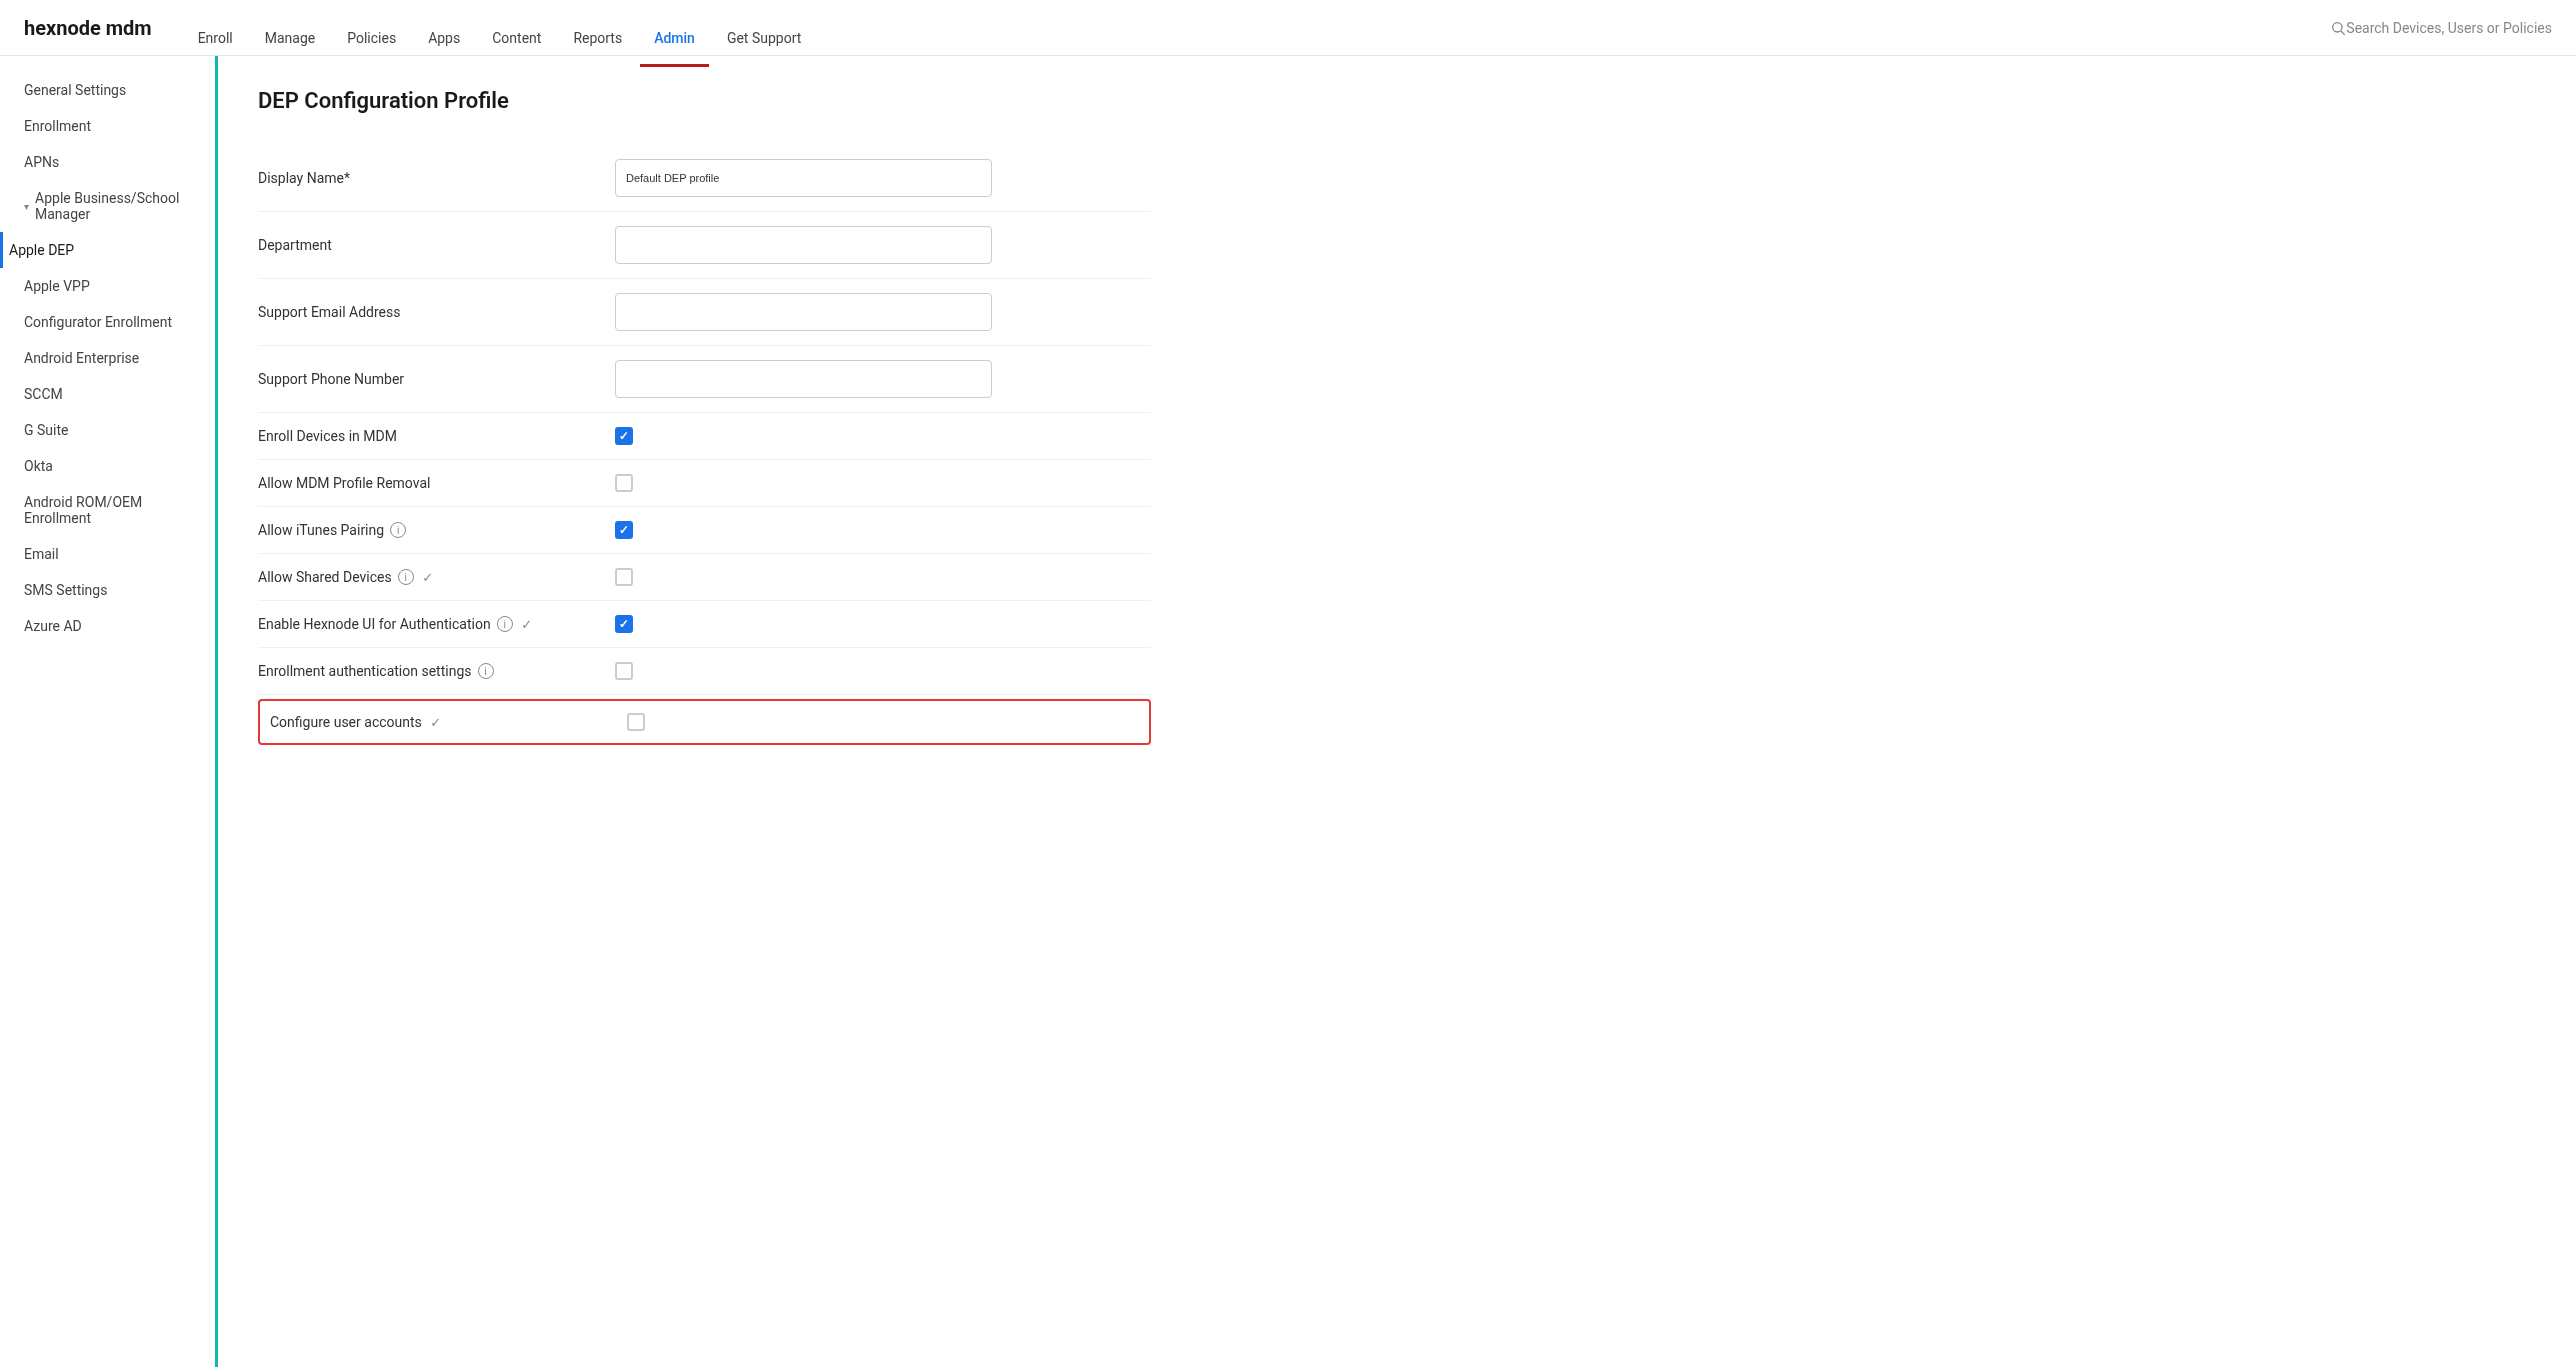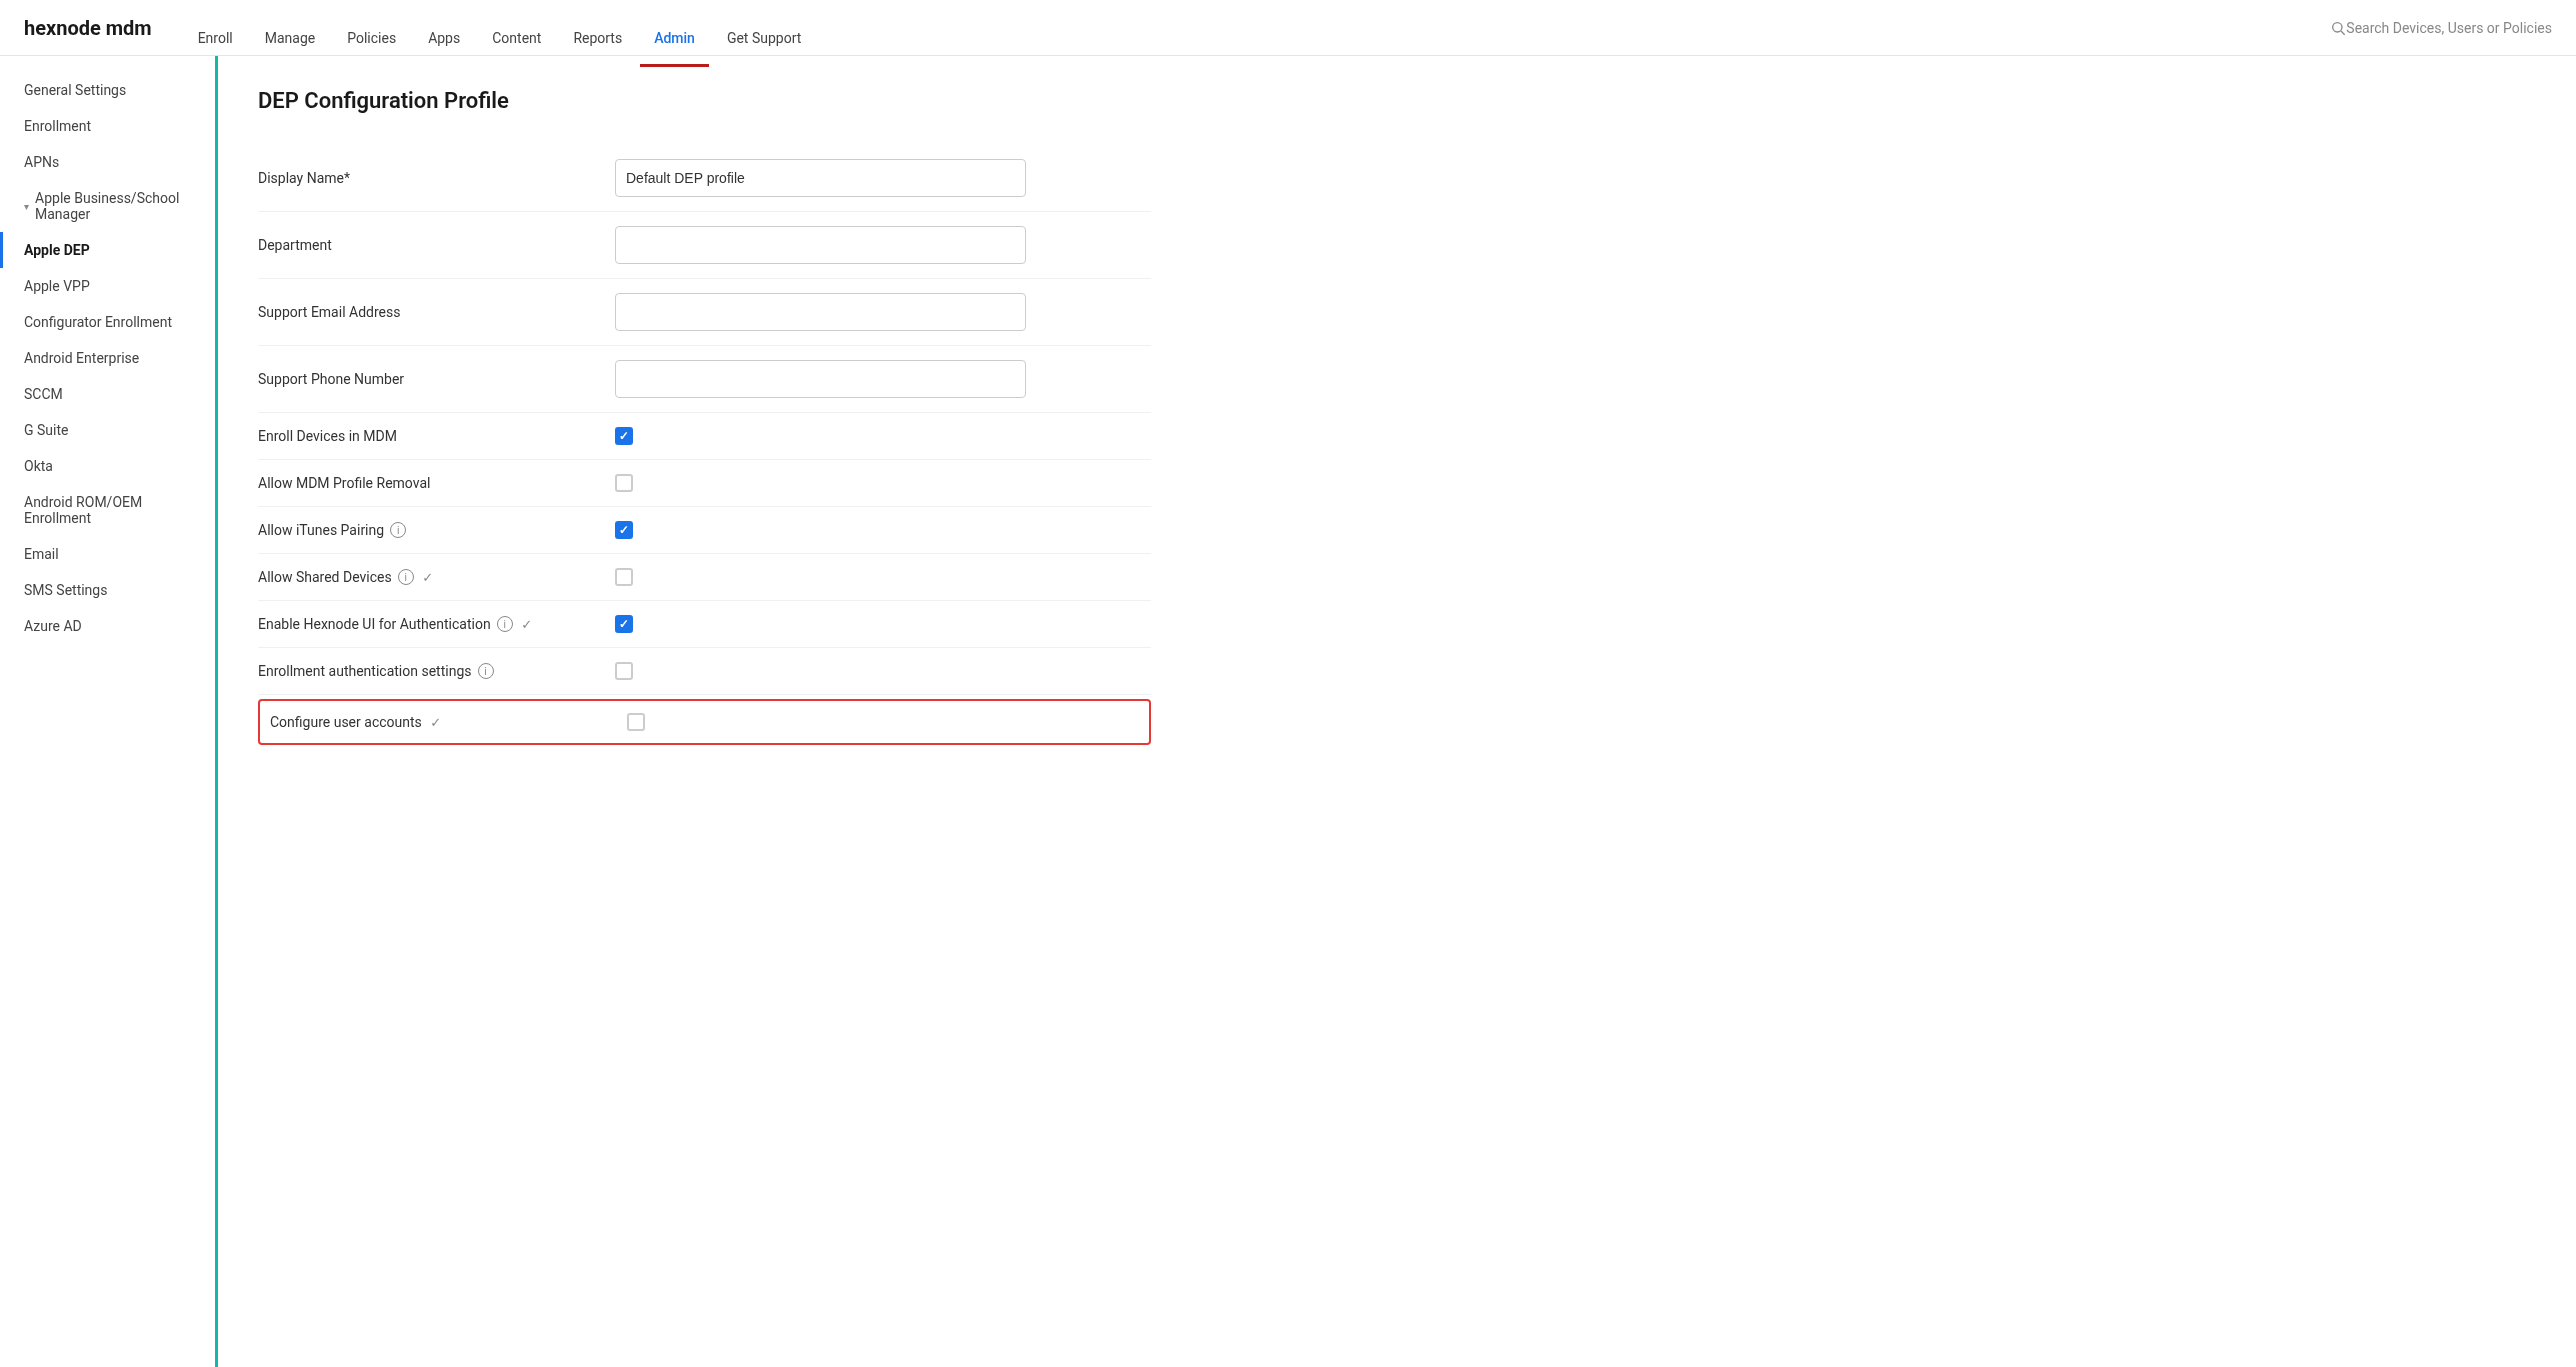--- a/index.html
+++ b/index.html
@@ -72,24 +72,24 @@
     .sidebar-item {
       padding: 10px 24px;
       font-size: 14px;
       color: #444;
       cursor: pointer;
       display: flex;
       align-items: center;
       gap: 6px;
     }
     .sidebar-item.active {
-      font-weight: 700;
+      font-weight: 400;
       color: #1a1a1a;
       border-left: 3px solid #1a73e8;
-      padding-left: 21px;
+      padding-left: 6px;
     }
     .sidebar-item.parent {
       font-size: 14px;
       color: #444;
     }
     .chevron-icon { font-size: 10px; color: #888; }
 
     
     .main {
       flex: 1;
@@ -124,26 +124,26 @@
       align-items: center;
       gap: 6px;
       flex-shrink: 0;
     }
     .form-control {
       flex: 1;
       display: flex;
       align-items: center;
     }
     .form-input {
-      width: 411px;
+      width: 377px;
       height: 38px;
       border: 1px solid #ccc;
       border-radius: 4px;
       padding: 0 10px;
-      font-size: 14px;
+      font-size: 11px;
       color: #333;
       outline: none;
     }
 
     
     .checkbox-custom {
       width: 18px;
       height: 18px;
       border: 2px solid #ccc;
       border-radius: 3px;

